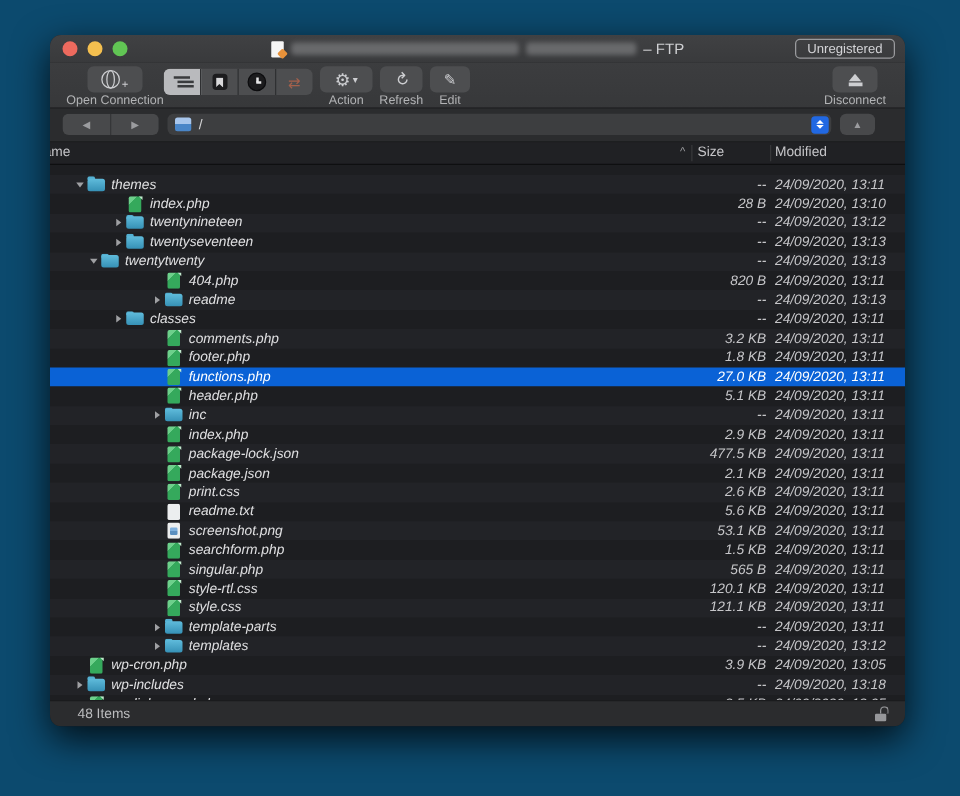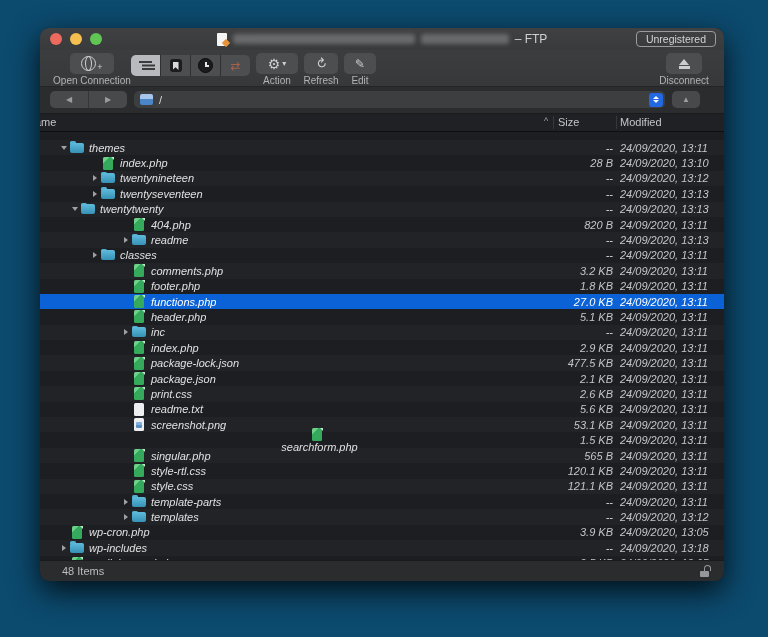--- a/index.html
+++ b/index.html
@@ -416,21 +416,21 @@
     <div class="cell-name" style="padding-left: 79px;">
       <span class="disc"></span>
       <span class="ficon icon-image-file-icon"></span>
       <span class="fname">screenshot.png</span>
     </div>
     <div class="cell-size">53.1 KB</div>
     <div class="cell-mod">24/09/2020, 13:11</div>
   </div>
 
   <div class="row">
-    <div class="cell-name" style="padding-left: 79px; flex-direction: column;">
+    <div class="cell-name" style="padding-left: 79px;">
       <span class="disc"></span>
       <span class="ficon icon-php-file-icon"></span>
       <span class="fname">searchform.php</span>
     </div>
     <div class="cell-size">1.5 KB</div>
     <div class="cell-mod">24/09/2020, 13:11</div>
   </div>
 
   <div class="row alt">
     <div class="cell-name" style="padding-left: 79px;">

